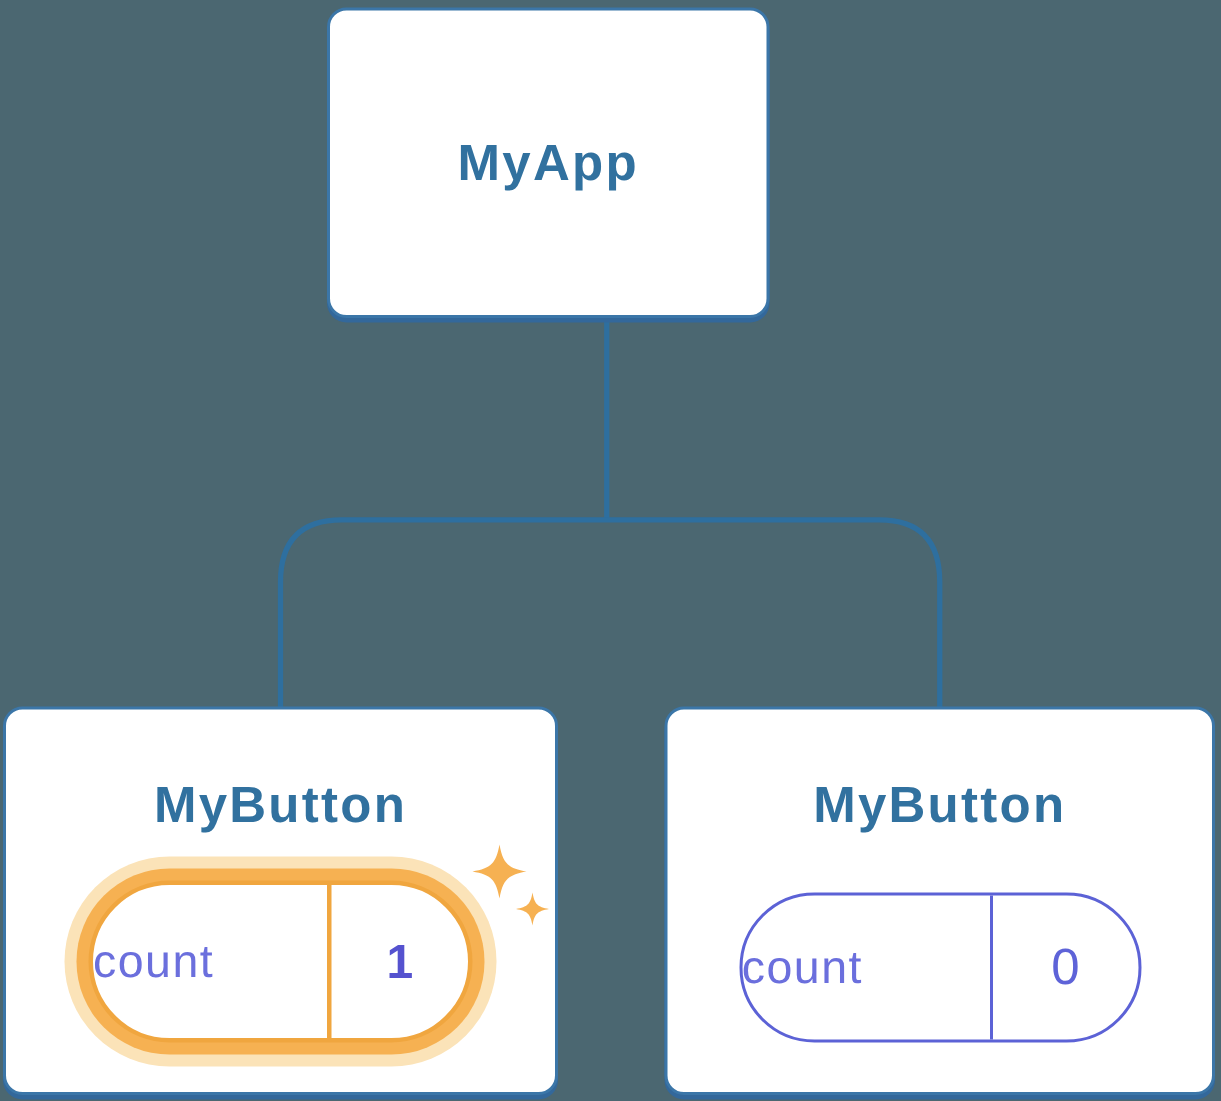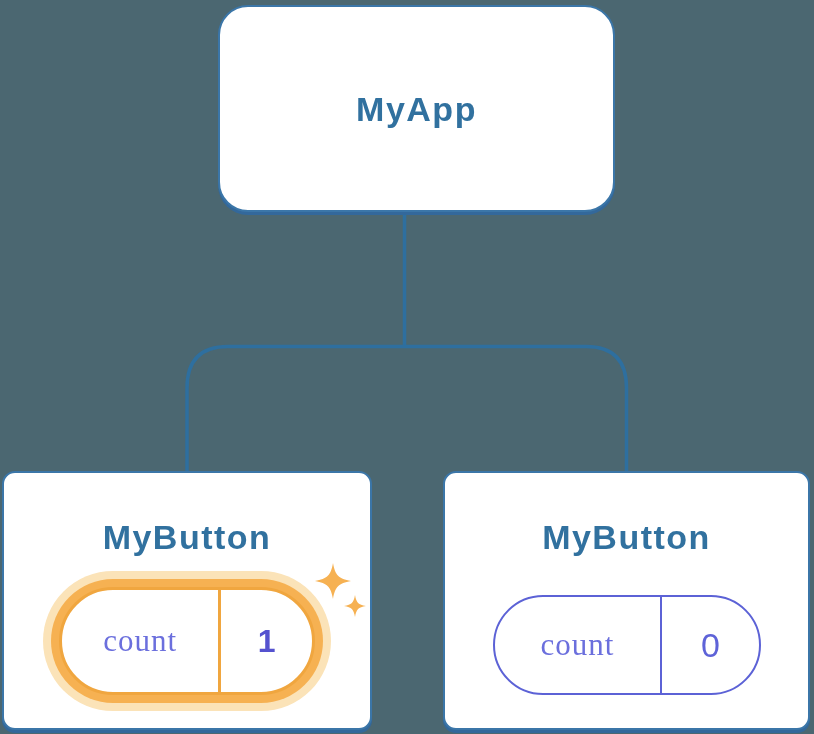--- a/index.html
+++ b/index.html
@@ -39,23 +39,22 @@
     border: 2px solid var(--card-border);
     border-radius: 13px;
     box-shadow: 0 3px 0 var(--card-border-bottom);
     z-index: 1;
     display: flex;
     flex-direction: column;
     align-items: center;
   }
   .root-card {
     left: 218px; top: 5px;
-    width: 397px; height: 207px;
+    width: 295px; height: 207px;
     justify-content: center;
-    border-radius: 30px;
   }
   .child-card-left {
     left: 2px; top: 471px;
     width: 370px; height: 259px;
     padding-top: 44px;
   }
   .child-card-right {
     left: 443px; top: 471px;
     width: 367px; height: 259px;
     padding-top: 44px;
@@ -82,22 +81,20 @@
   .pill-plain {
     margin-top: 38px;
     width: 268px; height: 100px;
     border: 2px solid var(--state-border);
     border-radius: 52px;
   }
   .state-name-cell {
     flex: 1.72;
     display: flex;
     align-items: center;
-    justify-content: center;
-    font-family: Liberation Serif, serif;
   }
   .state-value-cell {
     flex: 1;
     display: flex;
     align-items: center;
     justify-content: center;
   }
   .state-name {
     font-size: 31px;
     color: var(--state-text);

